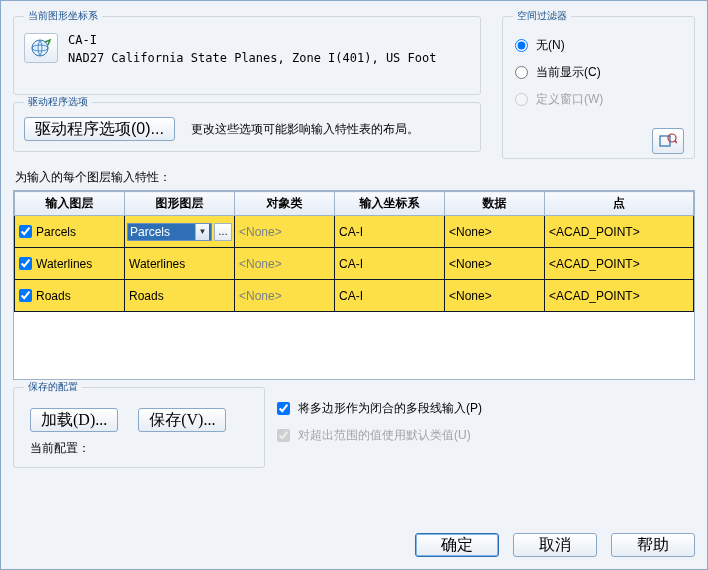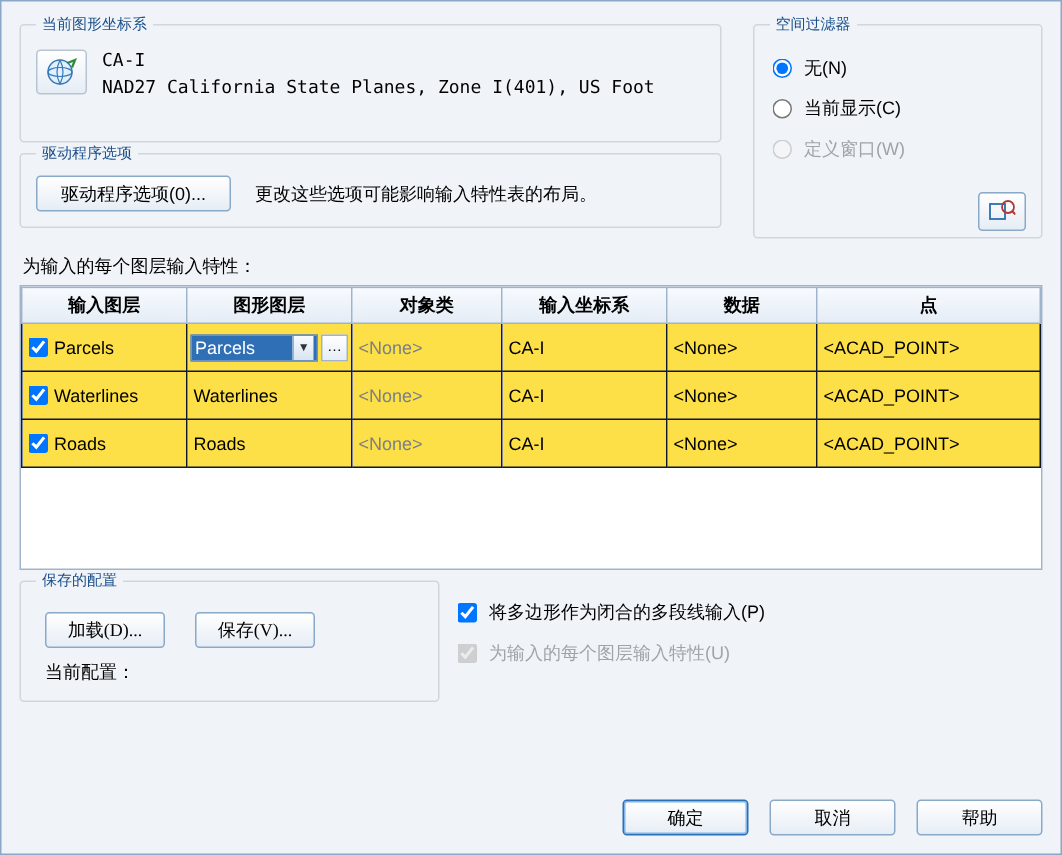--- a/index.html
+++ b/index.html
@@ -91,21 +91,21 @@
     display: flex; align-items: center; gap: 16px;
   }
   .btn {
     height: 24px;
     min-width: 100px;
     padding: 0 10px;
     border: 1px solid #8aa8c8;
     border-radius: 3px;
     background: linear-gradient(#ffffff, #e6edf5);
     cursor: pointer;
-    font-size: 12px;
+    font-size: 16px;
     font-family: inherit;
     color: #000;
     line-height: 22px;
     text-align: center;
     display: inline-block;
   }
   .btn.small { min-width: 80px; }
   .btn.primary {
     border: 1px solid #2b6fb6;
     box-shadow: 0 0 0 1px #7fb5e8 inset;
@@ -181,21 +181,21 @@
   }
 
   .saved-box {
     margin-top: 10px;
   }
   .saved-row {
     display: flex;
     gap: 10px;
   }
   .saved-left {
-    width: 280px;
+    width: 252px;
   }
   .saved-right {
     flex: 1;
     padding-top: 14px;
   }
   .saved-btns {
     display: flex; gap: 20px; margin: 6px 0 8px 6px; font-family: Liberation Serif, serif;
   }
   .cur-config-label { margin: 6px 0 0 6px; }
 
@@ -356,21 +356,21 @@
       <div class="cur-config-label">当前配置：</div>
     </fieldset>
 
     <div class="saved-right">
       <label class="chk-row">
         <input type="checkbox" checked="" style="">
         <span>将多边形作为闭合的多段线输入(P)</span>
       </label>
       <label class="chk-row disabled-text">
         <input type="checkbox" checked="" disabled="" style="">
-        <span>为输入的每个图层输入特性(U)</span>
+        <span>对超出范围的值使用默认类值(U)</span>
       </label>
     </div>
   </div>
 
   <div class="bottom-btns">
     <span class="btn primary" style="min-width:84px">确定</span>
     <span class="btn" style="min-width:84px">取消</span>
     <span class="btn" style="min-width:84px">帮助</span>
   </div>
 

